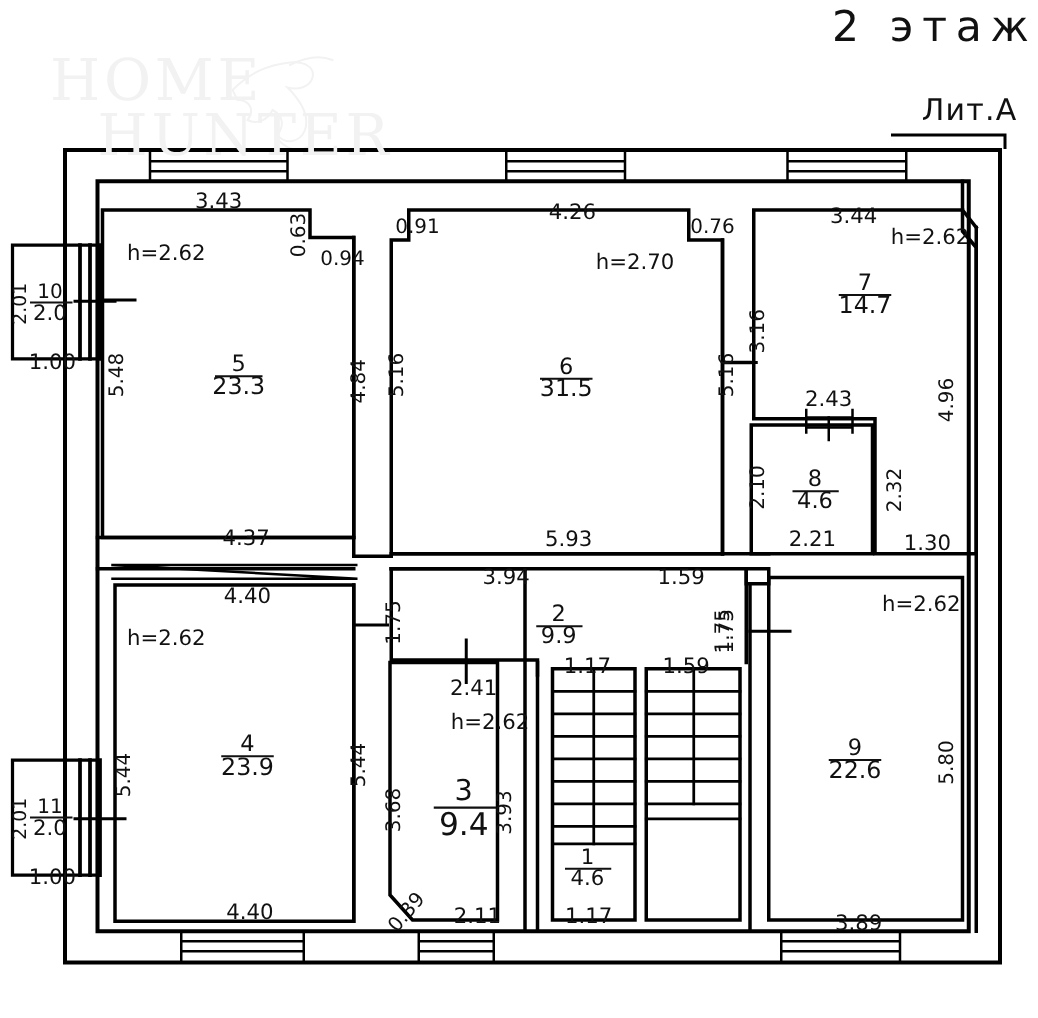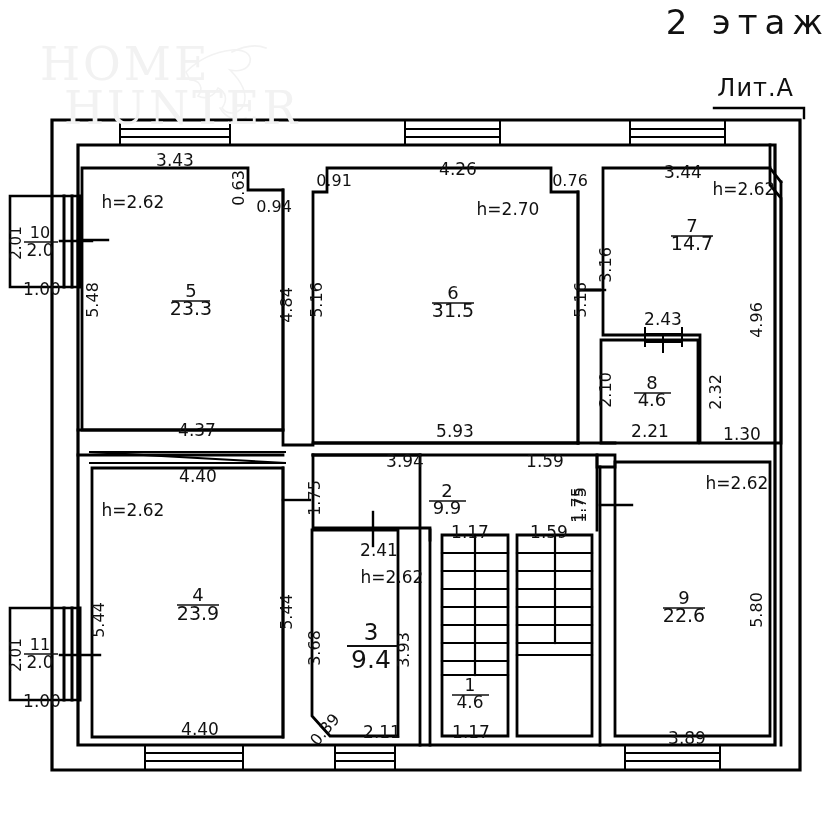--- a/index.html
+++ b/index.html
@@ -5,30 +5,30 @@
   html,body{margin:0;padding:0;background:#ffffff;}
   body{width:830px;height:814px;font-family:"DejaVu Sans","Liberation Sans",sans-serif;overflow:hidden;}
   #stage{position:relative;width:830px;height:814px;background:#fff;}
   svg{display:block;}
   .plan-title{
     position:absolute;left:0;top:2px;width:830px;text-align:right;
     font-size:34px;letter-spacing:7px;color:#111;
     font-family:"DejaVu Sans","Liberation Sans",sans-serif;
   }
   .lit{
-    position:absolute;right:36px;top:74px;font-size:24px;color:#111;
+    position:absolute;right:16px;top:74px;font-size:24px;color:#111;
     letter-spacing:1px;
   }
   .wm{
     position:absolute;left:40px;top:42px;color:#f2f2f2;
     font-size:46px;line-height:44px;letter-spacing:3px;
     font-family:"DejaVu Serif","Liberation Serif",serif;
     pointer-events:none;user-select:none;
   }
-  .wm .l2{display:block;margin-left:24px;}
+  .wm .l2{display:block;margin-left:38px;}
 </style>
 </head>
 <body>
 
 <div id="stage">
 
   <div class="plan-title">2 этаж</div>
   <div class="lit">Лит.А</div>
 
   <div class="wm">

